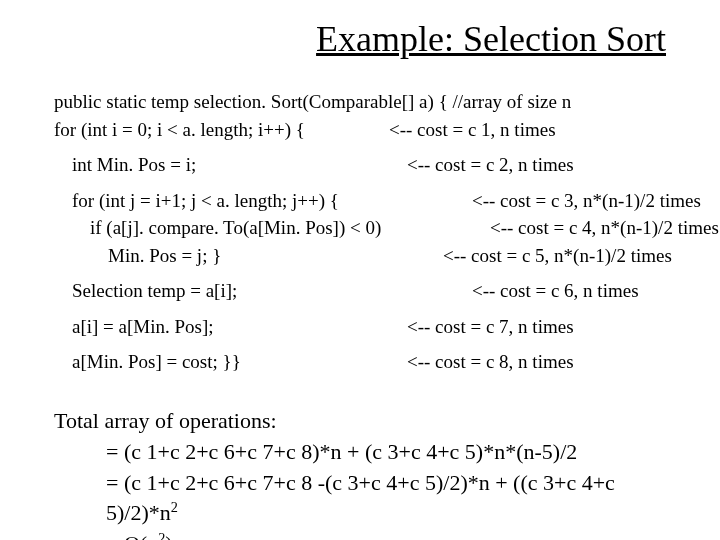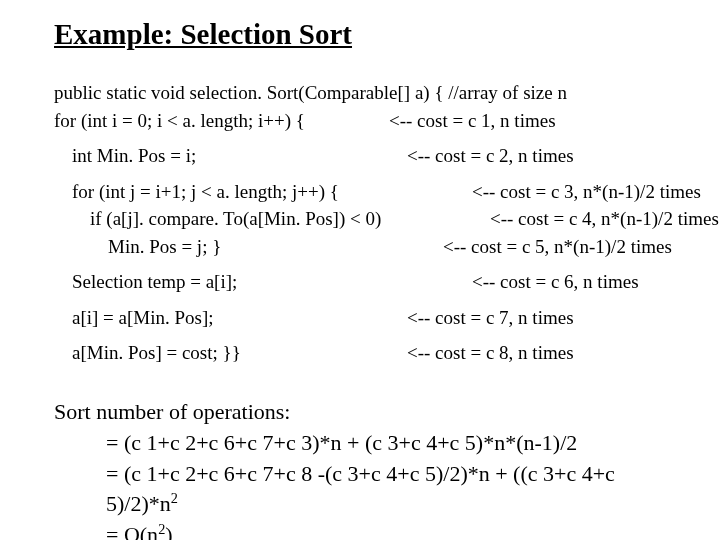--- a/index.html
+++ b/index.html
@@ -11,25 +11,25 @@
     font-family: "Times New Roman", Times, serif;
     color: #000000;
   }
   .slide {
     box-sizing: border-box;
     width: 720px;
     height: 540px;
     padding: 18px 54px 0 54px;
   }
   .title {
-    text-align: left;
-    font-size: 29px;
+    text-align: right;
+    font-size: 36px;
     text-decoration: underline;
     margin: 0 0 28px 0;
-    font-weight: bold;
+    font-weight: normal;
   }
   .code-block {
     font-size: 19px;
     line-height: 1.45;
   }
   .row {
     white-space: pre;
   }
   .lhs {
     display: inline-block;
@@ -54,40 +54,40 @@
 </style>
 </head>
 <body>
 
 <div class="slide">
 
   <h1 class="title">Example: Selection Sort</h1>
 
   <div class="code-block">
 
-    <div class="row"><span class="lhs indent0" style="width:600px;">public static void selection. Sort(Comparable[] a) { //array of size n</span></div>
+    <div class="row"><span class="lhs indent0" style="width:600px;">public static temp selection. Sort(Comparable[] a) { //array of size n</span></div>
 
     <div class="row"><span class="lhs indent0" style="width:335px;">for (int i = 0; i &lt; a. length; i++) {</span><span>&lt;-- cost = c 1, n times</span></div>
 
     <div class="row"><span class="lhs indent1" style="width:335px;">int Min. Pos = i;</span><span>&lt;-- cost = c 2, n times</span></div>
 
     <div class="row"><span class="lhs indent1" style="width:400px;">for (int j = i+1; j &lt; a. length; j++) {</span><span>&lt;-- cost = c 3, n*(n-1)/2 times</span></div>
 
     <div class="row"><span class="lhs indent2" style="width:400px;">if (a[j]. compare. To(a[Min. Pos]) &lt; 0)</span><span>&lt;-- cost = c 4, n*(n-1)/2 times</span></div>
 
     <div class="row"><span class="lhs indent3" style="width:335px;">Min. Pos = j; }</span><span>&lt;-- cost = c 5, n*(n-1)/2 times</span></div>
 
     <div class="row"><span class="lhs indent1" style="width:400px;">Selection temp = a[i];</span><span>&lt;-- cost = c 6, n times</span></div>
 
     <div class="row"><span class="lhs indent1" style="width:335px;">a[i] = a[Min. Pos];</span><span>&lt;-- cost = c 7, n times</span></div>
 
     <div class="row"><span class="lhs indent1" style="width:335px;">a[Min. Pos] = cost; }}</span><span>&lt;-- cost = c 8, n times</span></div>
 
   </div>
 
   <div class="summary">
-    <div>Sort number of operations:</div>
-    <div class="eqline">= (c 1+c 2+c 6+c 7+c 3)*n + (c 3+c 4+c 5)*n*(n-1)/2</div>
+    <div>Total array of operations:</div>
+    <div class="eqline">= (c 1+c 2+c 6+c 7+c 8)*n + (c 3+c 4+c 5)*n*(n-5)/2</div>
     <div class="eqline"><span>= (c 1+c 2+c 6+c 7+c 8 -(c 3+c 4+c 5)/2)*n + ((c 3+c 4+c 5)/2)*n</span><sup>2</sup></div>
     <div class="eqline"><span>= O(n</span><sup>2</sup><span>)</span></div>
   </div>
 
 </div>
 
 </body></html>

